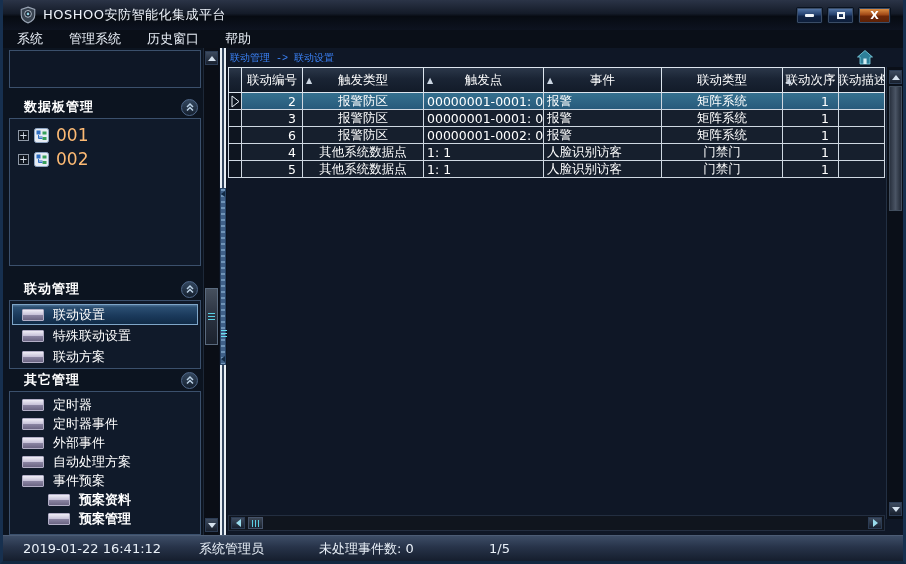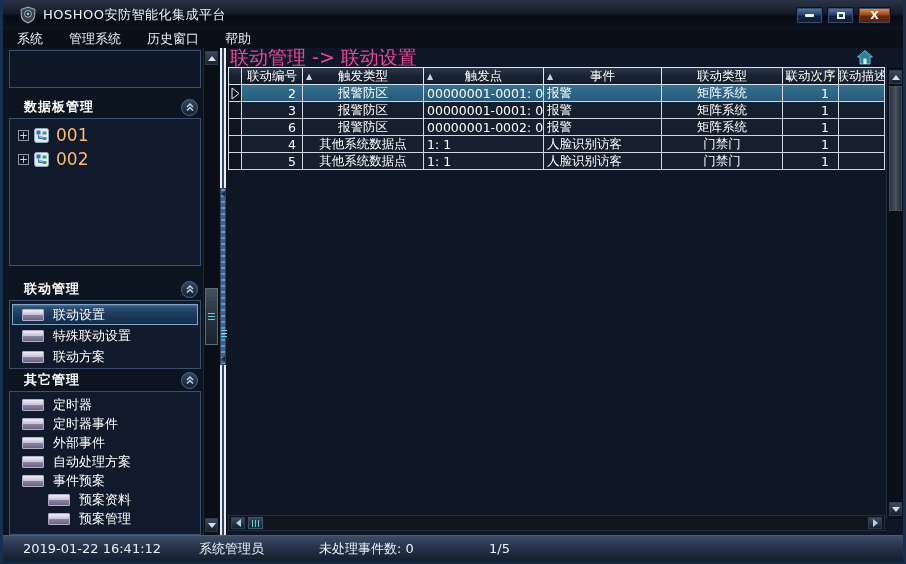--- a/index.html
+++ b/index.html
@@ -65,21 +65,21 @@
   .side-item .mini-ico{
     width:22px; height:12px; margin-right:9px; border-radius:1px; flex:0 0 auto;
     background:linear-gradient(180deg,#efedf6 0%,#c9c4da 45%,#8c86a4 50%,#6b6583 100%);
     border:1px solid #b2aec6;
   }
   .side-item .item-label{ color:#fff; font-size:13px; white-space:nowrap; }
   .side-item.selected{
     background:linear-gradient(180deg,#4c7093 0%,#2b4f72 12%,#1b3a5c 55%,#102b47 100%);
     border:1px solid #7fa6c8;
   }
-  .side-item.indent{ padding-left:35px; }
+  .side-item.indent{ padding-left:35px;font-weight:bold; }
 
   
   .side-scroll{ width:16px; background:#0a0e16; position:relative; border-left:1px solid #1d2838; }
   .sbtn{
     position:absolute; left:1px; width:13px; height:14px; display:flex; align-items:center; justify-content:center;
     background:linear-gradient(180deg,#3e4c60,#18202e); border:1px solid #2c3c54; cursor:pointer;
   }
   .sbtn.up{ top:3px; } .sbtn.down{ bottom:3px; }
   .tri-up{ width:0;height:0;border-left:4px solid transparent;border-right:4px solid transparent;border-bottom:5px solid #d6e2ee; }
   .tri-down{ width:0;height:0;border-left:4px solid transparent;border-right:4px solid transparent;border-top:5px solid #d6e2ee; }
@@ -103,27 +103,27 @@
     background:repeating-linear-gradient(180deg,#6f94b8 0 2px,#3f6088 2px 6px);
     border:1px solid #2a4668; display:flex; flex-direction:column; align-items:center; justify-content:space-between; padding:2px 0;
   }
   .split-tri{ width:0;height:0;border-top:3px solid transparent;border-bottom:3px solid transparent;border-right:4px solid #122a44; }
   .split-grip{ position:absolute; left:0; right:0; bottom:26px; margin:auto; width:6px; height:8px;
     background:repeating-linear-gradient(180deg,#66e0f0 0 1px,transparent 1px 3px); }
 
   
   .main{ flex:1; position:relative; background:#0f1726; overflow:hidden; }
   .breadcrumb-row{ height:19px; display:flex; align-items:center; padding-left:3px; }
-  .breadcrumb{ color:#ec4899; font-size:19px; }
+  .breadcrumb{ color:#3b82f6; font-size:10px;font-family:Liberation Mono, monospace; }
   .home{ position:absolute; right:30px; top:2px; width:16px; height:15px; cursor:pointer; }
 
   .tablewrap{ position:absolute; left:1px; top:19px; right:18px; }
   .thead{ display:flex; }
   .th{
-    height:18px; display:flex; align-items:center; justify-content:center; position:relative;
+    height:26px; display:flex; align-items:center; justify-content:center; position:relative;
     background:linear-gradient(180deg,#2b3749 0%,#1a2434 45%,#121b29 100%);
     border-top:1px solid #dde5ee; border-right:1px solid #dde5ee; border-bottom:1px solid #dde5ee;
     color:#fff; font-size:12.5px; overflow:hidden; white-space:nowrap; cursor:pointer;
   }
   .th-marker{ width:14px; border-left:1px solid #dde5ee; }
   .sort{ position:absolute; left:3px; font-size:8px; color:#ccd6e2; }
   .c-id{ width:61px; } .c-type{ width:121px; } .c-point{ width:120px; }
   .c-event{ width:118px; } .c-ltype{ width:121px; } .c-order{ width:56px; } .c-desc{ flex:1; }
 
   .tr{ display:flex; background:#161f2d; cursor:pointer; }

